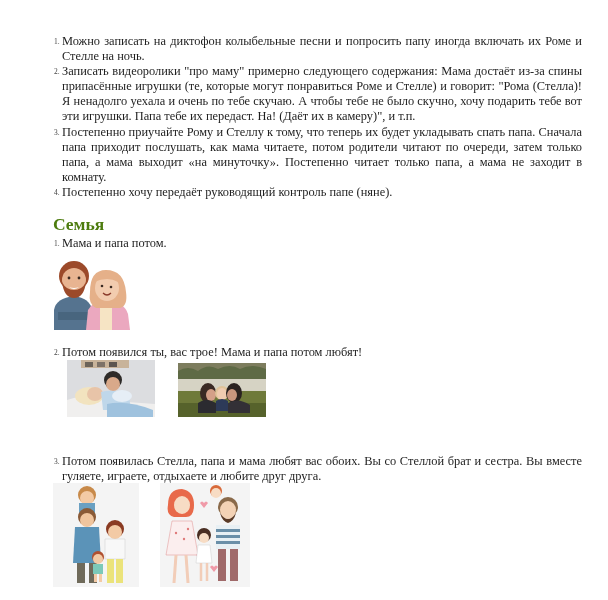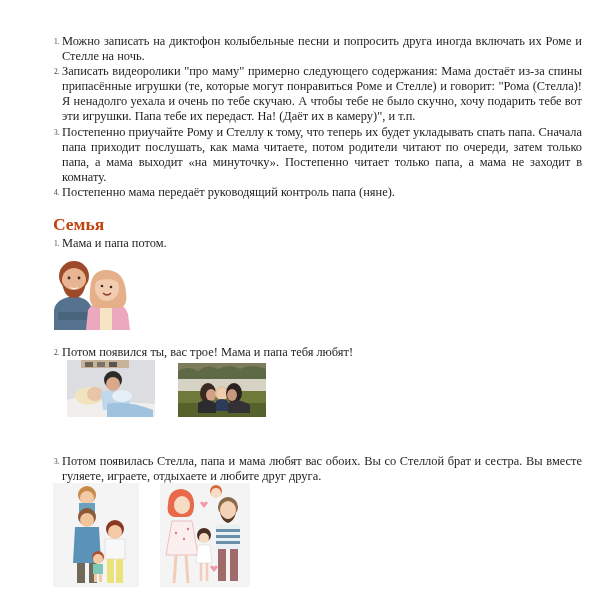--- a/index.html
+++ b/index.html
@@ -14,45 +14,45 @@
       font-size: 12.4px; line-height: 15px; text-align: justify;
     }
     .item .num {
       position: absolute; left: 0; top: 0; font-size: 7.5px; color: #444;
       width: 10px;
     }
     .item .txt { display: block; padding-left: 8px; text-indent: 0; }
     .heading {
       position: absolute; left: 53px; top: 214px;
       font-family: "Liberation Serif", "DejaVu Serif", serif;
-      font-weight: bold; font-size: 17.5px; color: #c2410c;
+      font-weight: bold; font-size: 17.5px; color: #4d7c0f;
     }
     .pic { position: absolute; overflow: hidden; }
     svg { display: block; }
   </style>
 </head>
 <body>
 
 <div class="page">
 
   <div class="item" style="top:34px;">
     <span class="num">1.</span>
-    <span class="txt">Можно записать на диктофон колыбельные песни и попросить друга иногда включать их Роме и Стелле на ночь.</span>
+    <span class="txt">Можно записать на диктофон колыбельные песни и попросить папу иногда включать их Роме и Стелле на ночь.</span>
   </div>
   <div class="item" style="top:64px;">
     <span class="num">2.</span>
     <span class="txt">Записать видеоролики "про маму" примерно следующего содержания: Мама достаёт из-за спины припасённые игрушки (те, которые могут понравиться Роме и Стелле) и говорит: "Рома (Стелла)! Я ненадолго уехала и очень по тебе скучаю. А чтобы тебе не было скучно, хочу подарить тебе вот эти игрушки. Папа тебе их передаст. На! (Даёт их в камеру)", и т.п.</span>
   </div>
   <div class="item" style="top:125px;">
     <span class="num">3.</span>
     <span class="txt">Постепенно приучайте Рому и Стеллу к тому, что теперь их будет укладывать спать папа. Сначала папа приходит послушать, как мама читаете, потом родители читают по очереди, затем только папа, а мама выходит «на минуточку». Постепенно читает только папа, а мама не заходит в комнату.</span>
   </div>
   <div class="item" style="top:185px;">
     <span class="num">4.</span>
-    <span class="txt">Постепенно мама передаёт руководящий контроль папа (няне).</span>
+    <span class="txt">Постепенно хочу передаёт руководящий контроль папе (няне).</span>
   </div>
 
   <div class="heading">Семья</div>
 
   <div class="item" style="top:236px;">
     <span class="num">1.</span>
     <span class="txt">Мама и папа потом.</span>
   </div>
   <div class="pic" style="left:52px; top:254px; width:82px; height:76px;">
     <svg width="82" height="76" viewBox="0 0 82 76">
@@ -74,21 +74,21 @@
       <ellipse cx="55" cy="34" rx="12" ry="13" fill="#f2ccaf"></ellipse>
       <path d="M42 28 Q48 16 62 20 Q66 24 66 28 Q56 22 42 28 Z" fill="#e5b089"></path>
       <circle cx="50" cy="32" r="1.3" fill="#3a2a22"></circle>
       <circle cx="59" cy="33" r="1.3" fill="#3a2a22"></circle>
       <path d="M51 39 Q55 43 59 39" stroke="#8a3a2a" stroke-width="1.2" fill="none"></path>
     </svg>
   </div>
 
   <div class="item" style="top:345px;">
     <span class="num">2.</span>
-    <span class="txt">Потом появился ты, вас трое! Мама и папа тебя любят!</span>
+    <span class="txt">Потом появился ты, вас трое! Мама и папа потом любят!</span>
   </div>
   <div class="pic" style="left:67px; top:360px; width:88px; height:57px;">
     <svg width="88" height="57" viewBox="0 0 88 57">
       <rect width="88" height="57" fill="#dcdde0"></rect>
       <rect x="14" y="0" width="48" height="8" fill="#c8b39a"></rect>
       <rect x="18" y="2" width="8" height="5" fill="#6b6258"></rect>
       <rect x="30" y="2" width="8" height="5" fill="#7d7268"></rect>
       <rect x="42" y="2" width="8" height="5" fill="#5c5550"></rect>
       <path d="M0 40 Q30 30 60 42 L88 44 L88 57 L0 57 Z" fill="#f0efee"></path>
       <ellipse cx="22" cy="36" rx="14" ry="9" fill="#f2e3bf"></ellipse>

